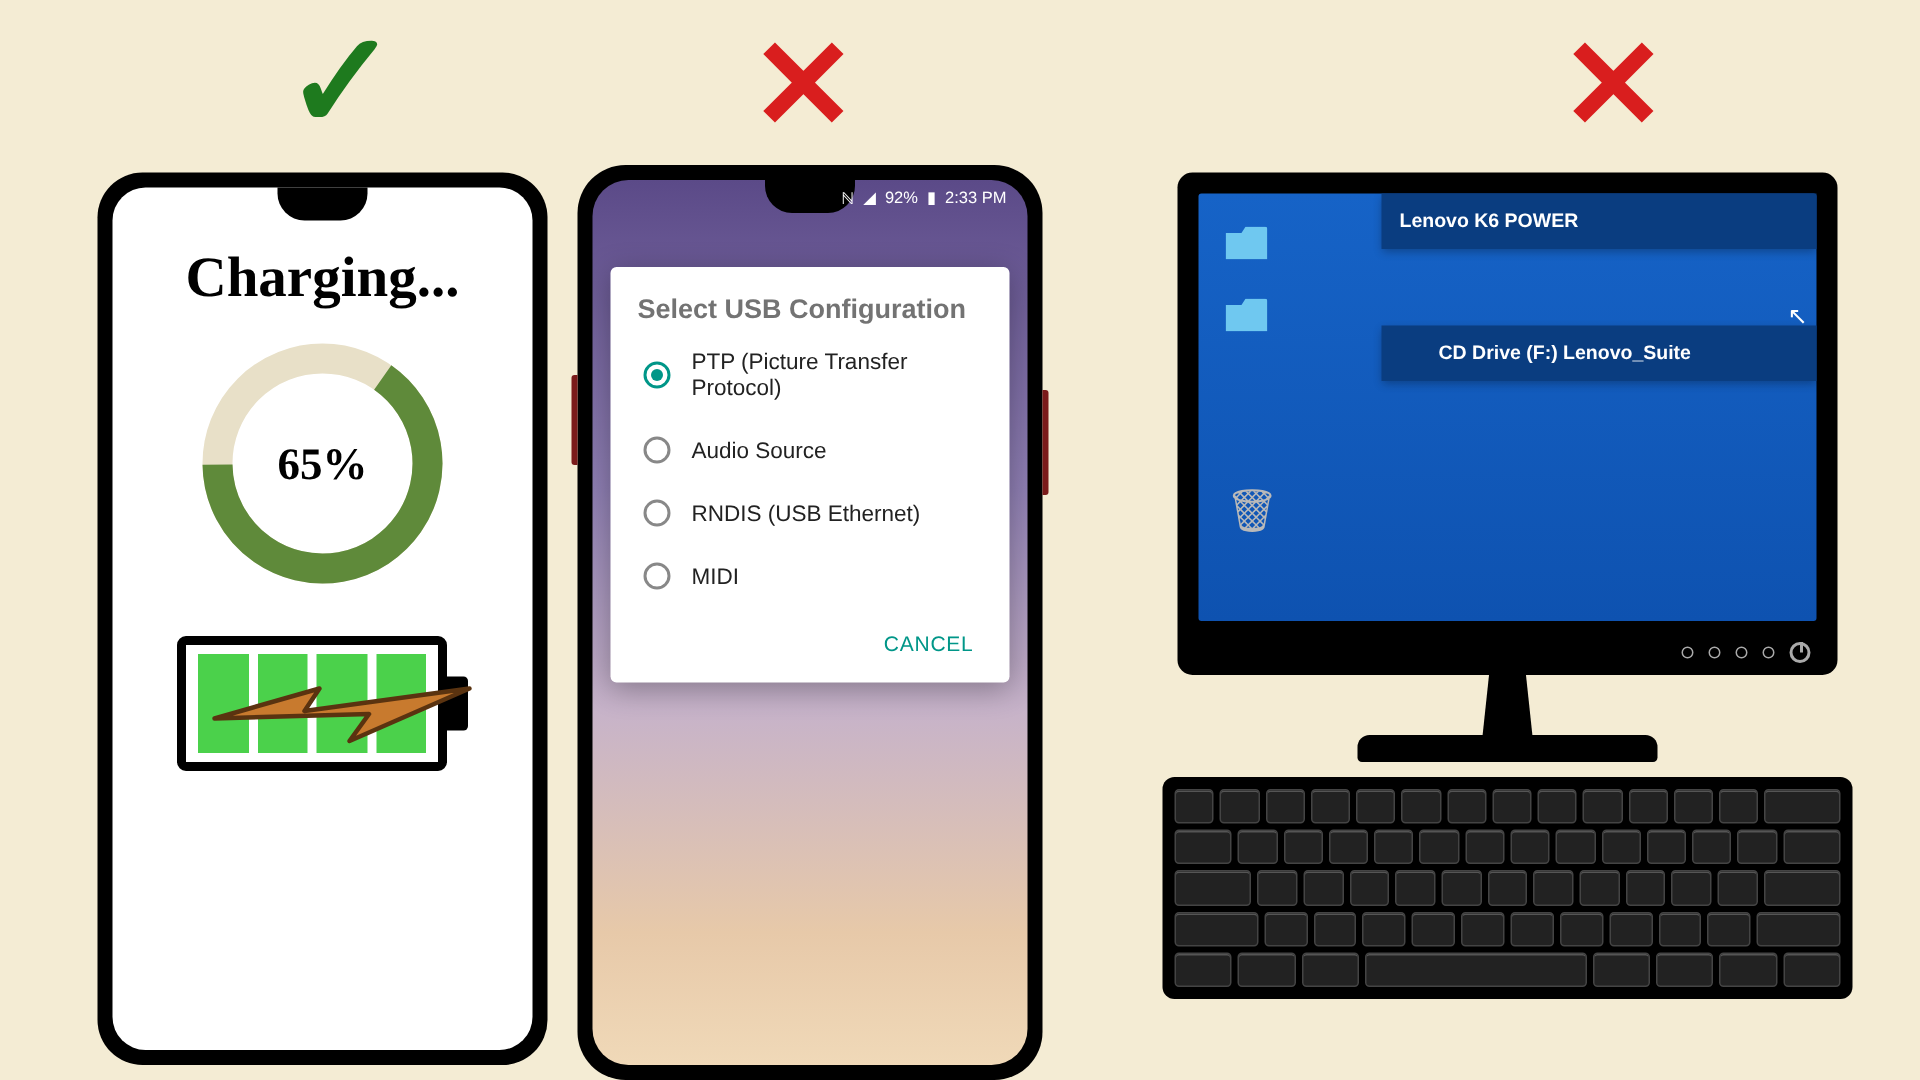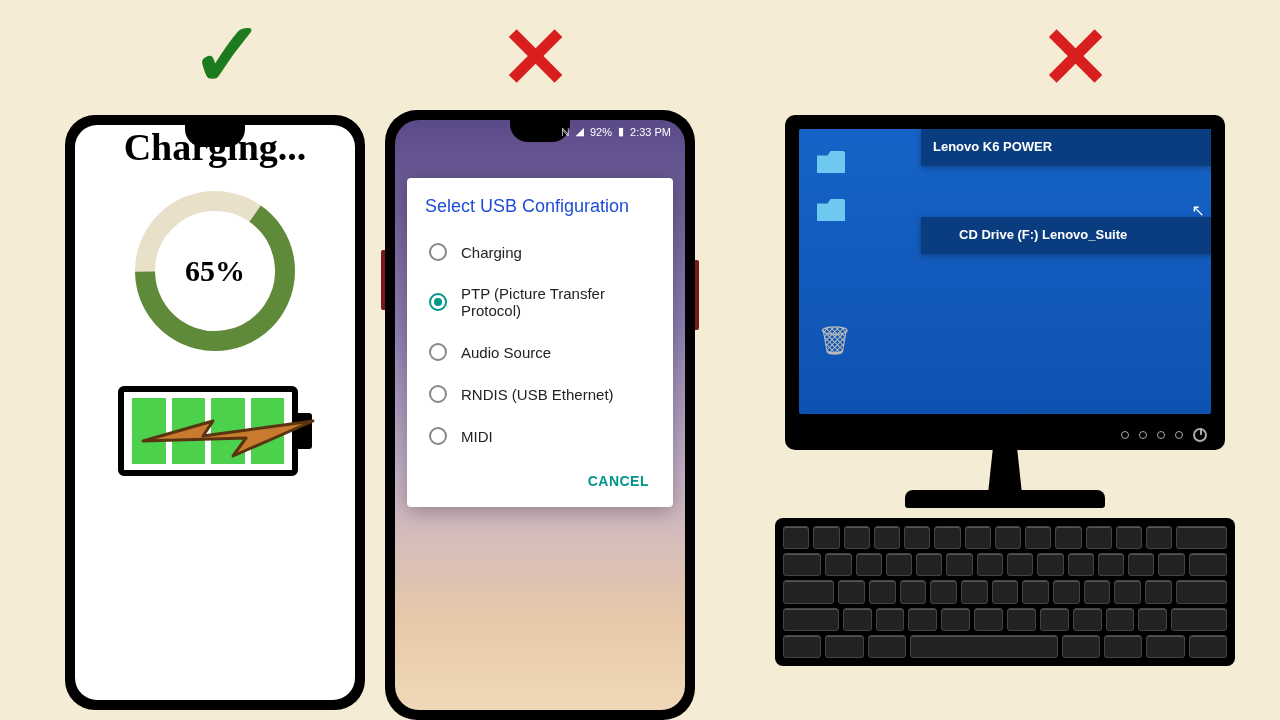--- a/index.html
+++ b/index.html
@@ -41,20 +41,21 @@
   }
   .notch {
     position: absolute;
     top: 0; left: 50%;
     transform: translateX(-50%);
     width: 60px; height: 22px;
     background: #000;
     border-radius: 0 0 18px 18px;
   }
   .charging-title {
+    margin-top: 38px;
     font-family: Georgia, serif;
     font-size: 38px;
     font-weight: bold;
   }
   .progress-ring {
     margin-top: 12px;
   }
   .percent-text {
     font-family: Georgia, serif;
     font-size: 30px;
@@ -119,23 +120,23 @@
     position: absolute;
     left: 12px; right: 12px;
     top: 58px;
     background: #fff;
     border-radius: 4px;
     box-shadow: 0 4px 20px rgba(0,0,0,0.3);
     padding: 18px 18px 10px 18px;
   }
   .dialog-title {
     font-size: 18px;
-    color: #1d4ed8;
-    font-weight: 400;
-    margin-bottom: 14px;
+    color: #737373;
+    font-weight: 700;
+    margin-bottom: 4px;
   }
   .option {
     display: flex;
     align-items: center;
     gap: 14px;
     padding: 12px 4px;
     font-size: 15px;
     color: #222;
     cursor: pointer;
   }
@@ -156,21 +157,21 @@
     width: 8px; height: 8px;
     background: #009688;
     border-radius: 50%;
   }
   .dialog-footer {
     text-align: right;
     padding-top: 8px;
   }
   .cancel-btn {
     color: #009688;
-    font-weight: 700;
+    font-weight: 400;
     font-size: 14px;
     letter-spacing: 0.5px;
     background: none;
     border: none;
     cursor: pointer;
     padding: 8px 6px;
   }
 
   
   .monitor-wrap {
@@ -296,24 +297,20 @@
     <div class="statusbar">
       <span>ℕ</span>
       <span>◢</span>
       <span>92%</span>
       <span>▮</span>
       <span>2:33 PM</span>
     </div>
     <div class="dialog">
       <div class="dialog-title">Select USB Configuration</div>
       <div id="options">
-          <div class="option">
-            <div class="radio"></div>
-            <span>Charging</span>
-          </div>
           <div class="option">
             <div class="radio selected"></div>
             <span>PTP (Picture Transfer Protocol)</span>
           </div>
           <div class="option">
             <div class="radio"></div>
             <span>Audio Source</span>
           </div>
           <div class="option">
             <div class="radio"></div>

